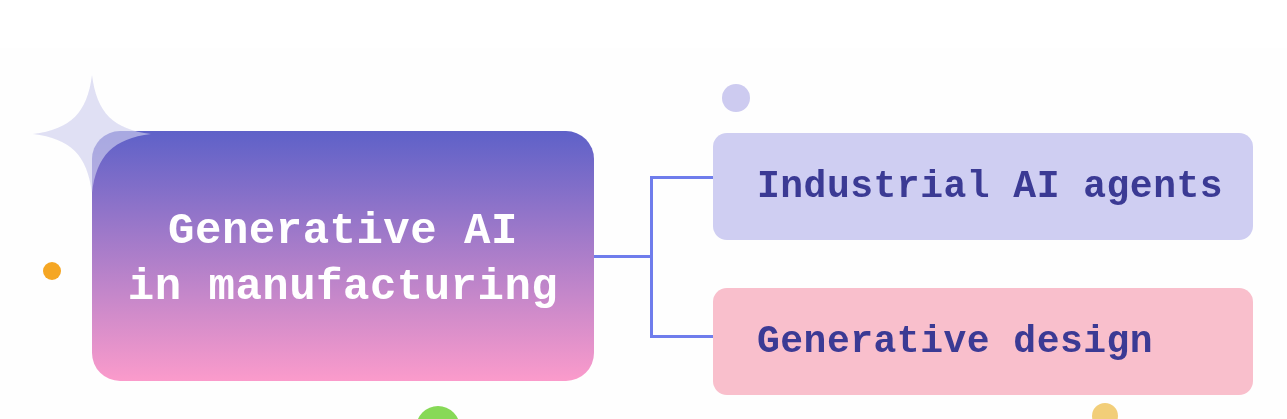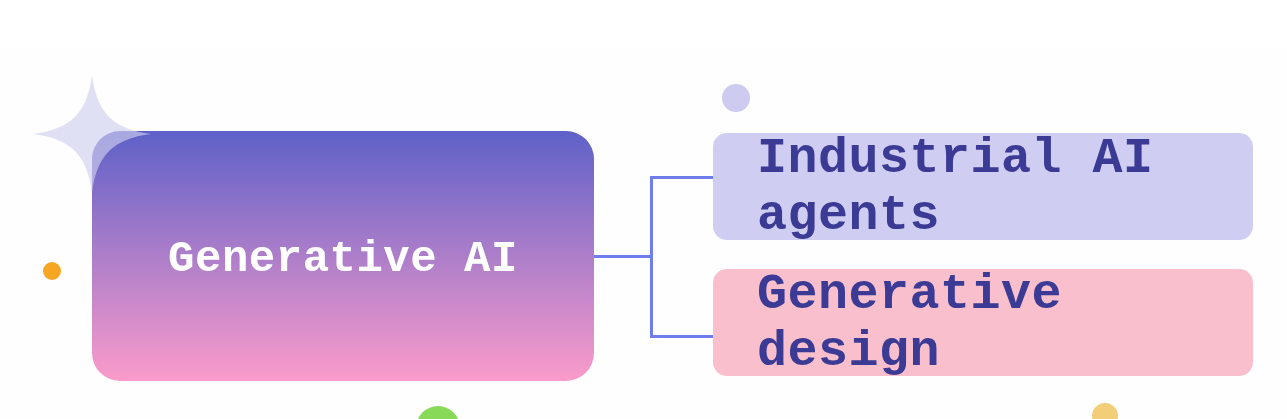--- a/index.html
+++ b/index.html
@@ -66,24 +66,24 @@
     width: 540px;
     height: 107px;
     border-radius: 14px;
     display: flex;
     align-items: center;
     box-sizing: border-box;
     padding-left: 44px;
     z-index: 2;
   }
   .branch-industrial { top: 85px; }
-  .branch-generative { top: 221px; }
+  .branch-generative { top: 240px; }
   .branch-label {
     font-weight: 700;
-    font-size: 50px;
+    font-size: 38px;
     letter-spacing: 0.5px;
   }
 
   
   .dot {
     position: absolute;
     border-radius: 50%;
     z-index: 1;
   }
   .dot-lavender { left: 722px;  top: 36px;  width: 28px; height: 28px; }
@@ -98,20 +98,21 @@
 
   <div class="sparkle" style="color: rgba(207, 207, 238, 0.65);">
     <svg viewBox="0 0 100 100">
       <path d="M50 0 C54 32 68 46 100 50 C68 54 54 68 50 100 C46 68 32 54 0 50 C32 46 46 32 50 0 Z" fill="currentColor"></path>
     </svg>
   </div>
 
   <div class="root-card" style="--grad-top: #5e61c8; --grad-bottom: #fb9bcb;">
     <div class="root-title" style="color: rgb(255, 255, 255);">
       <div>Generative AI</div>
+      <div>in manufacturing</div>
     </div>
   </div>
 
   <div class="connector conn-stub" style="background: rgb(111, 125, 236);"></div>
   <div class="connector conn-vertical" style="background: rgb(111, 125, 236);"></div>
   <div class="connector conn-top" style="background: rgb(111, 125, 236);"></div>
   <div class="connector conn-bottom" style="background: rgb(111, 125, 236);"></div>
 
   <div class="branch branch-industrial" style="background: rgb(207, 206, 242);">
     <span class="branch-label" style="color: rgb(59, 58, 148);">Industrial AI agents</span>

